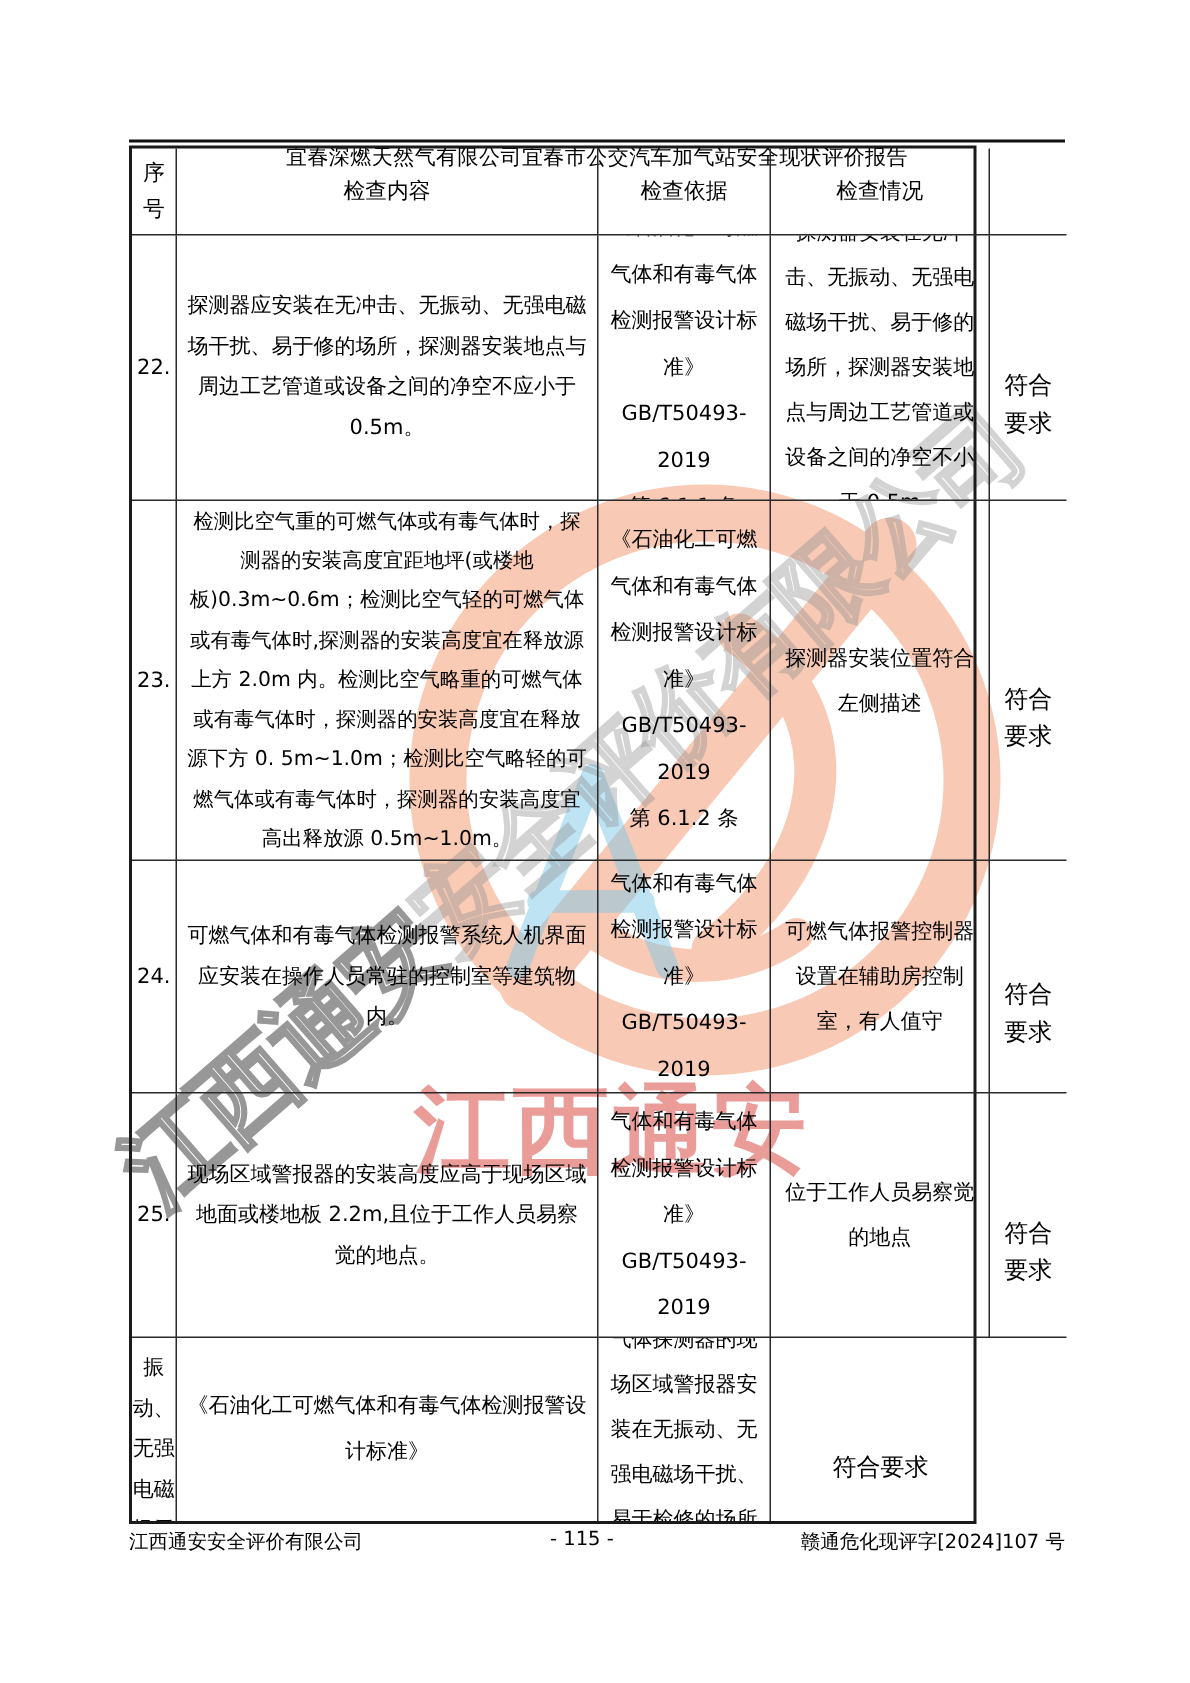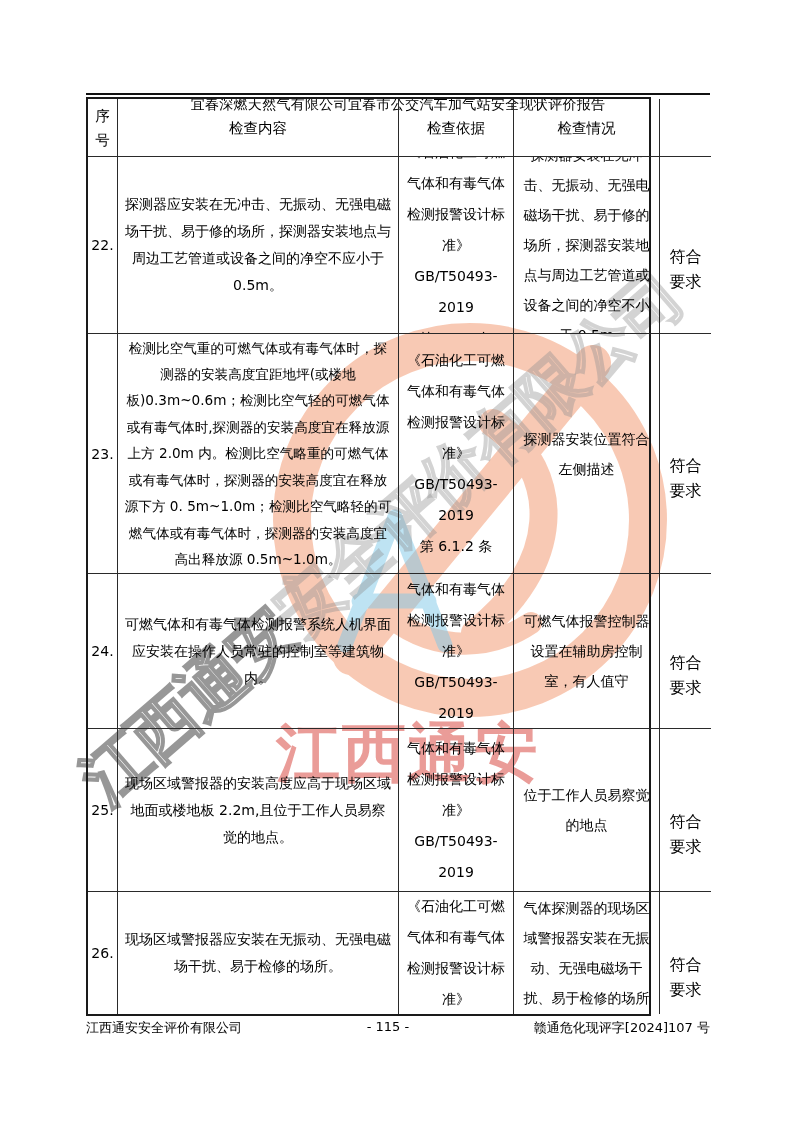--- a/index.html
+++ b/index.html
@@ -143,21 +143,20 @@
     <div class="cell no-cell">25.</div>
     <div class="cell content-cell">现场区域警报器的安装高度应高于现场区域地面或楼地板 2.2m,且位于工作人员易察觉的地点。</div>
     <div class="cell basis-cell">
       <div class="basis-line">《石油化工可燃气体和有毒气体检测报警设计标准》</div>
       <div class="basis-line">GB/T50493-2019</div>
       <div class="basis-line">第 6.2.3 条</div>
     </div>
     <div class="cell situation-cell">位于工作人员易察觉的地点</div>
     <div class="cell result-cell last-col">符合要求</div>
 
-    <div class="cell no-cell last-row">26.</div>
     <div class="cell content-cell last-row">现场区域警报器应安装在无振动、无强电磁场干扰、易于检修的场所。</div>
     <div class="cell basis-cell last-row">
       <div class="basis-line">《石油化工可燃气体和有毒气体检测报警设计标准》</div>
 
     </div>
     <div class="cell situation-cell last-row">气体探测器的现场区域警报器安装在无振动、无强电磁场干扰、易于检修的场所</div>
     <div class="cell result-cell last-col last-row">符合要求</div>
 
   </div>
 

